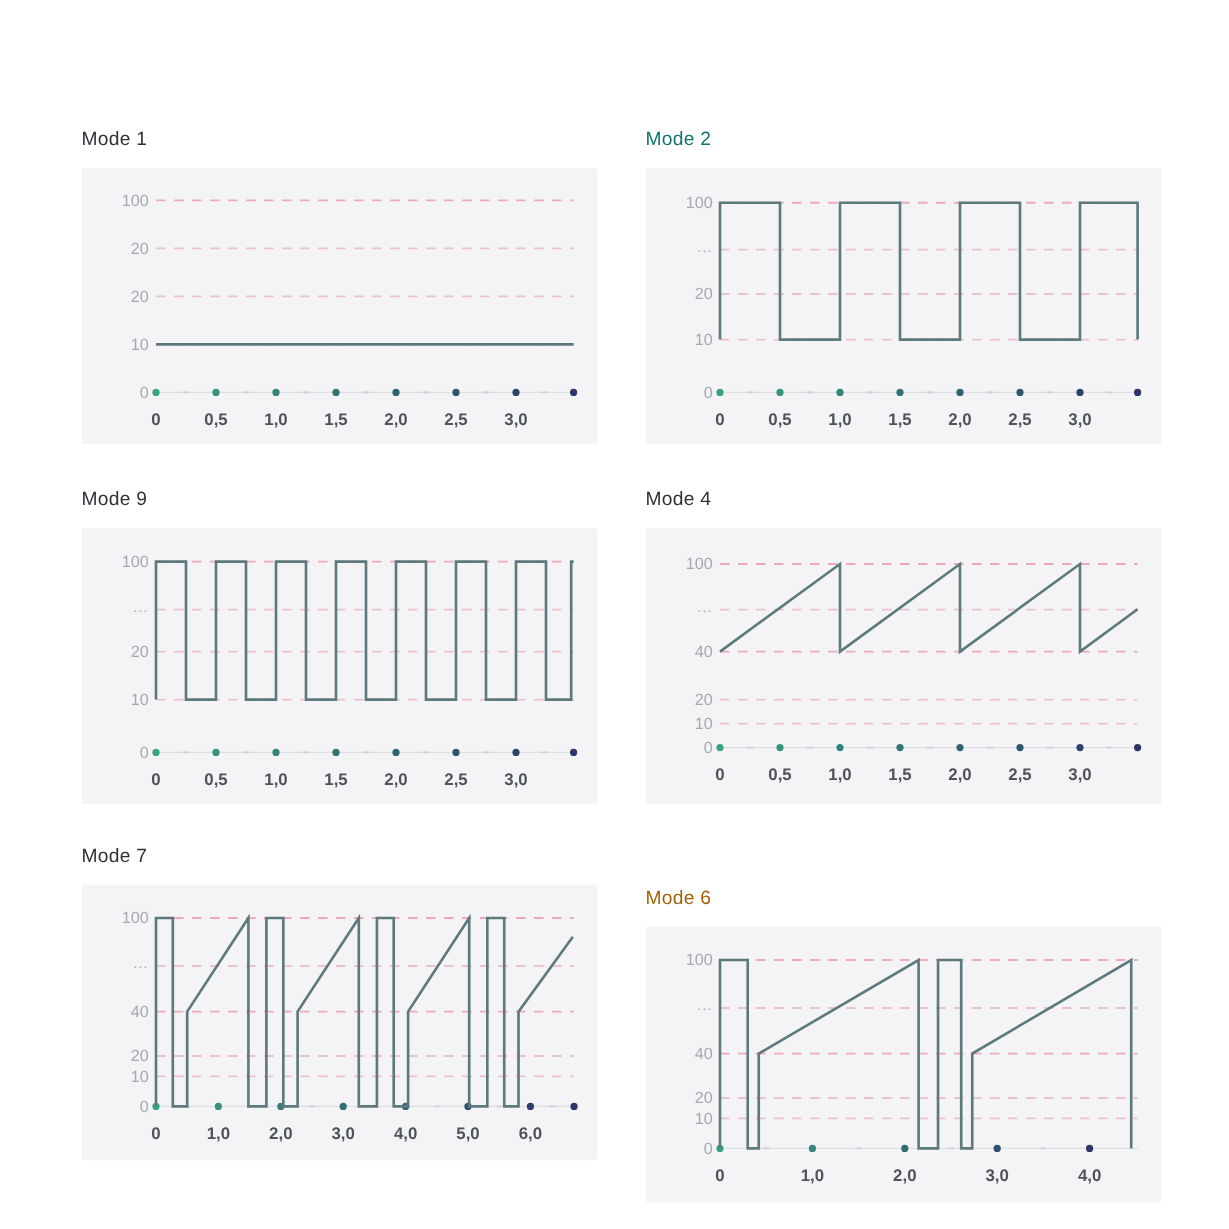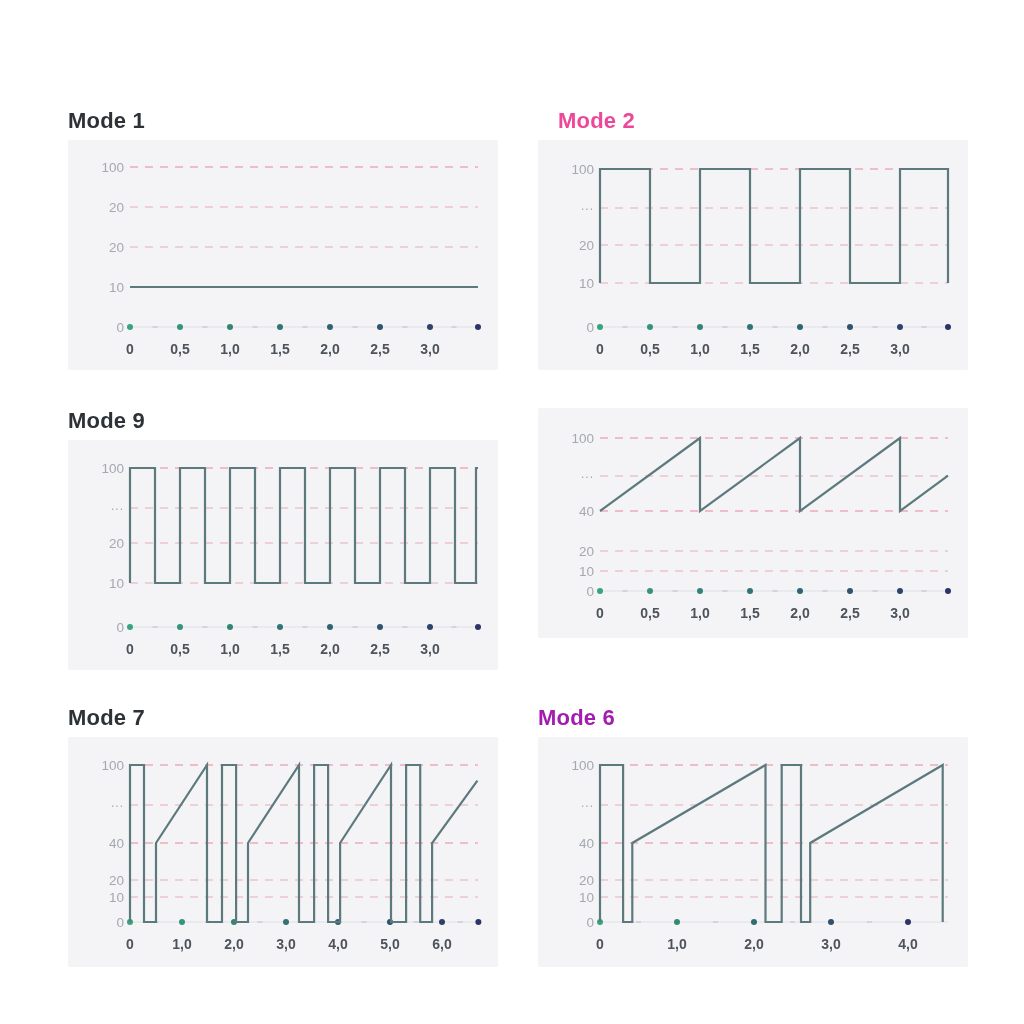--- a/index.html
+++ b/index.html
@@ -4,21 +4,21 @@
 <style>
   html,body{margin:0;padding:0;background:#ffffff;}
   body{
     width:1024px;height:1024px;position:relative;overflow:hidden;
     font-family:"Liberation Sans", sans-serif;
   }
   .charts-grid{position:absolute;inset:0;}
   .chart-card{position:absolute;width:430px;height:266px;}
   .chart-title{
     display:block;height:22px;margin-bottom:10px;
-    font-size:22px;font-weight:700;letter-spacing:.2px;
+    font-size:16px;font-weight:400;letter-spacing:.2px;
   }
   .chart-svg{display:block;}
 </style>
 </head>
 <body>
 
 <div class="charts-grid" id="charts">
   <div class="chart-card" style="left: 68px; top: 108px;">
     <span class="chart-title" style="color: rgb(45, 50, 55);">Mode 1</span>
     <svg class="chart-svg" width="430" height="230" viewBox="0 0 430 230">
@@ -61,21 +61,21 @@
           <text x="162" y="214" text-anchor="middle" fill="#4d535a" font-size="14" font-weight="700" font-family="&quot;Liberation Sans&quot;, sans-serif">1,0</text>
           <text x="212" y="214" text-anchor="middle" fill="#4d535a" font-size="14" font-weight="700" font-family="&quot;Liberation Sans&quot;, sans-serif">1,5</text>
           <text x="262" y="214" text-anchor="middle" fill="#4d535a" font-size="14" font-weight="700" font-family="&quot;Liberation Sans&quot;, sans-serif">2,0</text>
           <text x="312" y="214" text-anchor="middle" fill="#4d535a" font-size="14" font-weight="700" font-family="&quot;Liberation Sans&quot;, sans-serif">2,5</text>
           <text x="362" y="214" text-anchor="middle" fill="#4d535a" font-size="14" font-weight="700" font-family="&quot;Liberation Sans&quot;, sans-serif">3,0</text>
         </g>
       </svg>
   </div>
 
   <div class="chart-card" style="left: 538px; top: 108px;">
-    <span class="chart-title" style="color: #ec4899; margin-left: 20px;">Mode 2</span>
+    <span class="chart-title" style="color: #0f766e;">Mode 2</span>
     <svg class="chart-svg" width="430" height="230" viewBox="0 0 430 230">
         <rect x="0" y="0" width="430" height="230" rx="2" fill="#f4f4f6"></rect>
         <g>
           <line x1="62" y1="29" x2="410" y2="29" stroke="#eda9bb" stroke-width="1.6" stroke-dasharray="8 7"></line>
           <line x1="62" y1="68" x2="410" y2="68" stroke="#e9c2cd" stroke-width="1.6" stroke-dasharray="8 7"></line>
           <line x1="62" y1="105" x2="410" y2="105" stroke="#e9c2cd" stroke-width="1.6" stroke-dasharray="8 7"></line>
           <line x1="62" y1="143" x2="410" y2="143" stroke="#e9c2cd" stroke-width="1.6" stroke-dasharray="8 7"></line>
         </g>
         <g>
           <line x1="62" y1="187" x2="410" y2="187" stroke="#dcdfe3" stroke-width="1.2"></line>
@@ -157,20 +157,21 @@
           <text x="162" y="214" text-anchor="middle" fill="#4d535a" font-size="14" font-weight="700" font-family="&quot;Liberation Sans&quot;, sans-serif">1,0</text>
           <text x="212" y="214" text-anchor="middle" fill="#4d535a" font-size="14" font-weight="700" font-family="&quot;Liberation Sans&quot;, sans-serif">1,5</text>
           <text x="262" y="214" text-anchor="middle" fill="#4d535a" font-size="14" font-weight="700" font-family="&quot;Liberation Sans&quot;, sans-serif">2,0</text>
           <text x="312" y="214" text-anchor="middle" fill="#4d535a" font-size="14" font-weight="700" font-family="&quot;Liberation Sans&quot;, sans-serif">2,5</text>
           <text x="362" y="214" text-anchor="middle" fill="#4d535a" font-size="14" font-weight="700" font-family="&quot;Liberation Sans&quot;, sans-serif">3,0</text>
         </g>
       </svg>
   </div>
 
   <div class="chart-card" style="left: 538px; top: 408px;">
+    <span class="chart-title" style="color: rgb(45, 50, 55);">Mode 4</span>
     <svg class="chart-svg" width="430" height="230" viewBox="0 0 430 230">
         <rect x="0" y="0" width="430" height="230" rx="2" fill="#f4f4f6"></rect>
         <g>
           <line x1="62" y1="30" x2="410" y2="30" stroke="#eda9bb" stroke-width="1.6" stroke-dasharray="8 7"></line>
           <line x1="62" y1="68" x2="410" y2="68" stroke="#e9c2cd" stroke-width="1.6" stroke-dasharray="8 7"></line>
           <line x1="62" y1="103" x2="410" y2="103" stroke="#eda9bb" stroke-width="1.6" stroke-dasharray="8 7"></line>
           <line x1="62" y1="143" x2="410" y2="143" stroke="#e9c2cd" stroke-width="1.6" stroke-dasharray="8 7"></line>
           <line x1="62" y1="163" x2="410" y2="163" stroke="#e9c2cd" stroke-width="1.6" stroke-dasharray="8 7"></line>
         </g>
         <g>
@@ -256,21 +257,21 @@
           <text x="166" y="212" text-anchor="middle" fill="#4d535a" font-size="14" font-weight="700" font-family="&quot;Liberation Sans&quot;, sans-serif">2,0</text>
           <text x="218" y="212" text-anchor="middle" fill="#4d535a" font-size="14" font-weight="700" font-family="&quot;Liberation Sans&quot;, sans-serif">3,0</text>
           <text x="270" y="212" text-anchor="middle" fill="#4d535a" font-size="14" font-weight="700" font-family="&quot;Liberation Sans&quot;, sans-serif">4,0</text>
           <text x="322" y="212" text-anchor="middle" fill="#4d535a" font-size="14" font-weight="700" font-family="&quot;Liberation Sans&quot;, sans-serif">5,0</text>
           <text x="374" y="212" text-anchor="middle" fill="#4d535a" font-size="14" font-weight="700" font-family="&quot;Liberation Sans&quot;, sans-serif">6,0</text>
         </g>
       </svg>
   </div>
 
   <div class="chart-card" style="left: 538px; top: 705px;">
-    <span class="chart-title" style="color: #a21caf;">Mode 6</span>
+    <span class="chart-title" style="color: #a16207; margin-top: 35px;">Mode 6</span>
     <svg class="chart-svg" width="430" height="230" viewBox="0 0 430 230">
         <rect x="0" y="0" width="430" height="230" rx="2" fill="#f4f4f6"></rect>
         <g>
           <line x1="62" y1="28" x2="410" y2="28" stroke="#eda9bb" stroke-width="1.6" stroke-dasharray="8 7"></line>
           <line x1="62" y1="68" x2="410" y2="68" stroke="#e9c2cd" stroke-width="1.6" stroke-dasharray="8 7"></line>
           <line x1="62" y1="106" x2="410" y2="106" stroke="#eda9bb" stroke-width="1.6" stroke-dasharray="8 7"></line>
           <line x1="62" y1="143" x2="410" y2="143" stroke="#e9c2cd" stroke-width="1.6" stroke-dasharray="8 7"></line>
           <line x1="62" y1="160" x2="410" y2="160" stroke="#e9c2cd" stroke-width="1.6" stroke-dasharray="8 7"></line>
         </g>
         <g>

